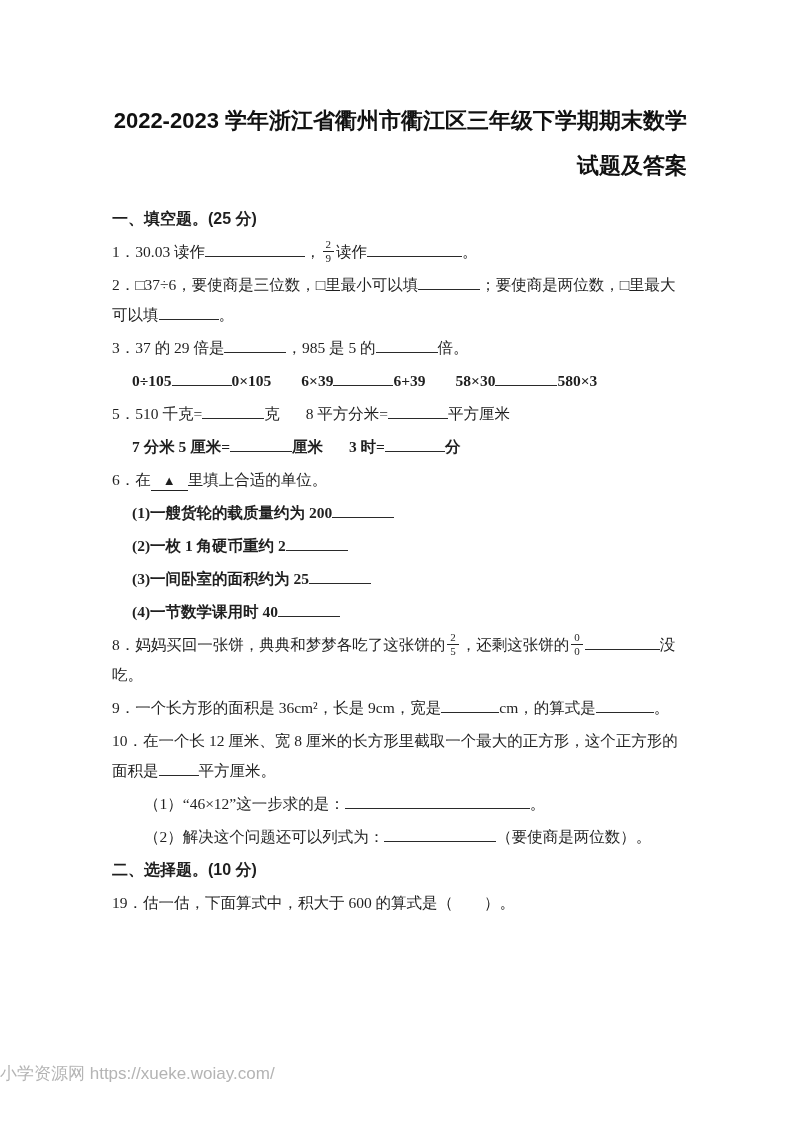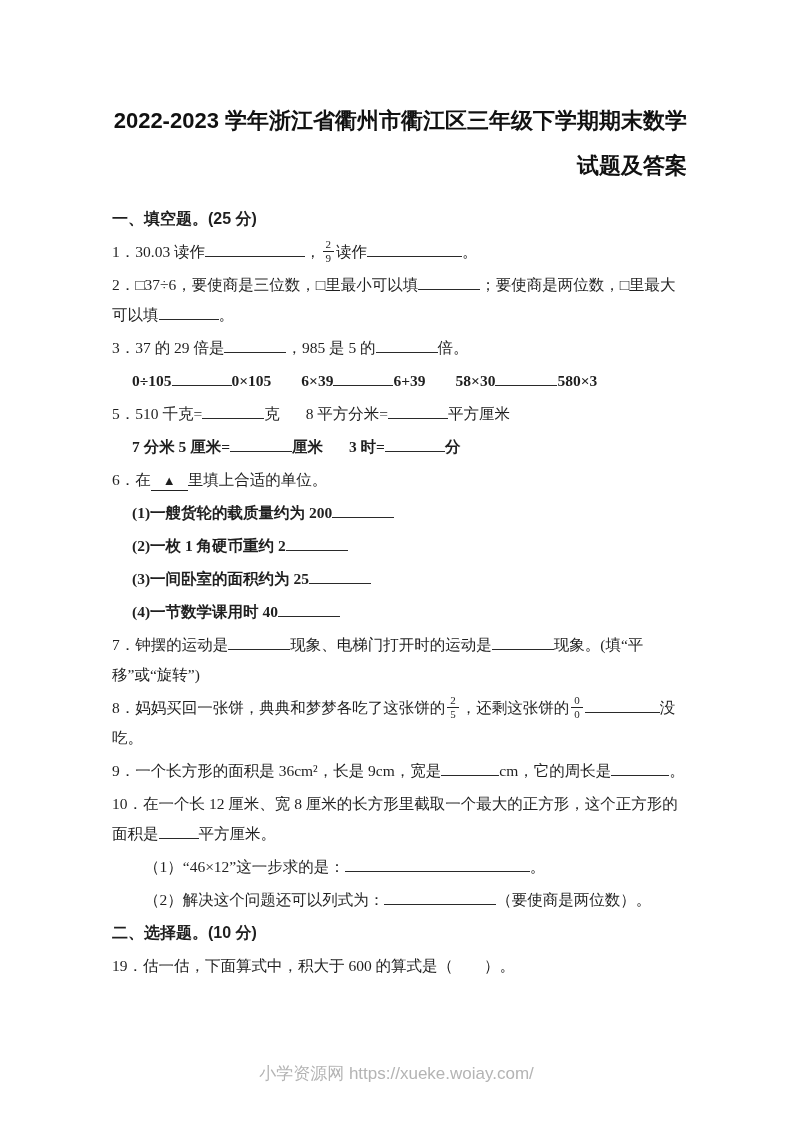--- a/index.html
+++ b/index.html
@@ -58,21 +58,21 @@
     display:inline-block;
     border-bottom:1px solid #222;
     padding:0 12px;
     font-size:13px;
     line-height:1.3;
   }
   #footer{
     position:absolute;
     left:0;right:0;
     top:1062px;
-    text-align:center;
+    text-align:left;
     font-family:"Liberation Sans","DejaVu Sans",sans-serif;
     font-size:17px;
     color:#b4b4b4;
   }
 </style>
 </head>
 <body>
 
 <div id="page">
   <div id="content">
@@ -86,23 +86,22 @@
         <p class="exam-line"><span>2．□37÷6，要使商是三位数，□里最小可以填</span><span class="blank" style="width: 62px;"></span><span>；要使商是两位数，□里最大可以填</span><span class="blank" style="width: 60px;"></span><span>。</span></p>
         <p class="exam-line"><span>3．37 的 29 倍是</span><span class="blank" style="width: 62px;"></span><span>，985 是 5 的</span><span class="blank" style="width: 62px;"></span><span>倍。</span></p>
         <p class="exam-line indent1"><span>0÷105</span><span class="blank" style="width: 60px;"></span><span>0×105</span><span class="gap" style="width: 30px;"></span><span>6×39</span><span class="blank" style="width: 60px;"></span><span>6+39</span><span class="gap" style="width: 30px;"></span><span>58×30</span><span class="blank" style="width: 62px;"></span><span>580×3</span></p>
         <p class="exam-line"><span>5．510 千克=</span><span class="blank" style="width: 62px;"></span><span>克</span><span class="gap" style="width: 26px;"></span><span>8 平方分米=</span><span class="blank" style="width: 60px;"></span><span>平方厘米</span></p>
         <p class="exam-line indent1"><span>7 分米 5 厘米=</span><span class="blank" style="width: 62px;"></span><span>厘米</span><span class="gap" style="width: 26px;"></span><span>3 时=</span><span class="blank" style="width: 60px;"></span><span>分</span></p>
         <p class="exam-line"><span>6．在</span><span class="tri">▲</span><span>里填上合适的单位。</span></p>
         <p class="exam-line indent1"><span>(1)一艘货轮的载质量约为 200</span><span class="blank" style="width: 62px;"></span></p>
         <p class="exam-line indent1"><span>(2)一枚 1 角硬币重约 2</span><span class="blank" style="width: 62px;"></span></p>
         <p class="exam-line indent1"><span>(3)一间卧室的面积约为 25</span><span class="blank" style="width: 62px;"></span></p>
         <p class="exam-line indent1"><span>(4)一节数学课用时 40</span><span class="blank" style="width: 62px;"></span></p>
-        <p class="exam-line"><span>7．钟摆的运动是</span><span class="blank" style="width: 62px;"></span><span>现象、电梯门打开时的运动是</span><span class="blank" style="width: 62px;"></span><span>现象。(填“平移”或“旋转”)</span></p>
         <p class="exam-line"><span>8．妈妈买回一张饼，典典和梦梦各吃了这张饼的</span><span class="frac"><span class="num">2</span><span class="den">5</span></span><span>，还剩这张饼的</span><span class="frac"><span class="num">0</span><span class="den">0</span></span><span class="blank" style="width: 75px;"></span><span>没吃。</span></p>
-        <p class="exam-line"><span>9．一个长方形的面积是 36cm²，长是 9cm，宽是</span><span class="blank" style="width: 58px;"></span><span>cm，它的周长是</span><span class="blank" style="width: 58px;"></span><span>。</span></p>
+        <p class="exam-line"><span>9．一个长方形的面积是 36cm²，长是 9cm，宽是</span><span class="blank" style="width: 58px;"></span><span>cm，的算式是</span><span class="blank" style="width: 58px;"></span><span>。</span></p>
         <p class="exam-line"><span>10．在一个长 12 厘米、宽 8 厘米的长方形里截取一个最大的正方形，这个正方形的面积是</span><span class="blank" style="width: 40px;"></span><span>平方厘米。</span></p>
         <p class="exam-line indent2"><span>（1）“46×12”这一步求的是：</span><span class="blank" style="width: 185px;"></span><span>。</span></p>
         <p class="exam-line indent2"><span>（2）解决这个问题还可以列式为：</span><span class="blank" style="width: 112px;"></span><span>（要使商是两位数）。</span></p>
         <p class="exam-line heading"><span>二、选择题。(10 分)</span></p>
         <p class="exam-line"><span>19．估一估，下面算式中，积大于 600 的算式是（　　）。</span></p>
       </div>
   </div>
   <div id="footer">小学资源网 https://xueke.woiay.com/</div>
 </div>
 

